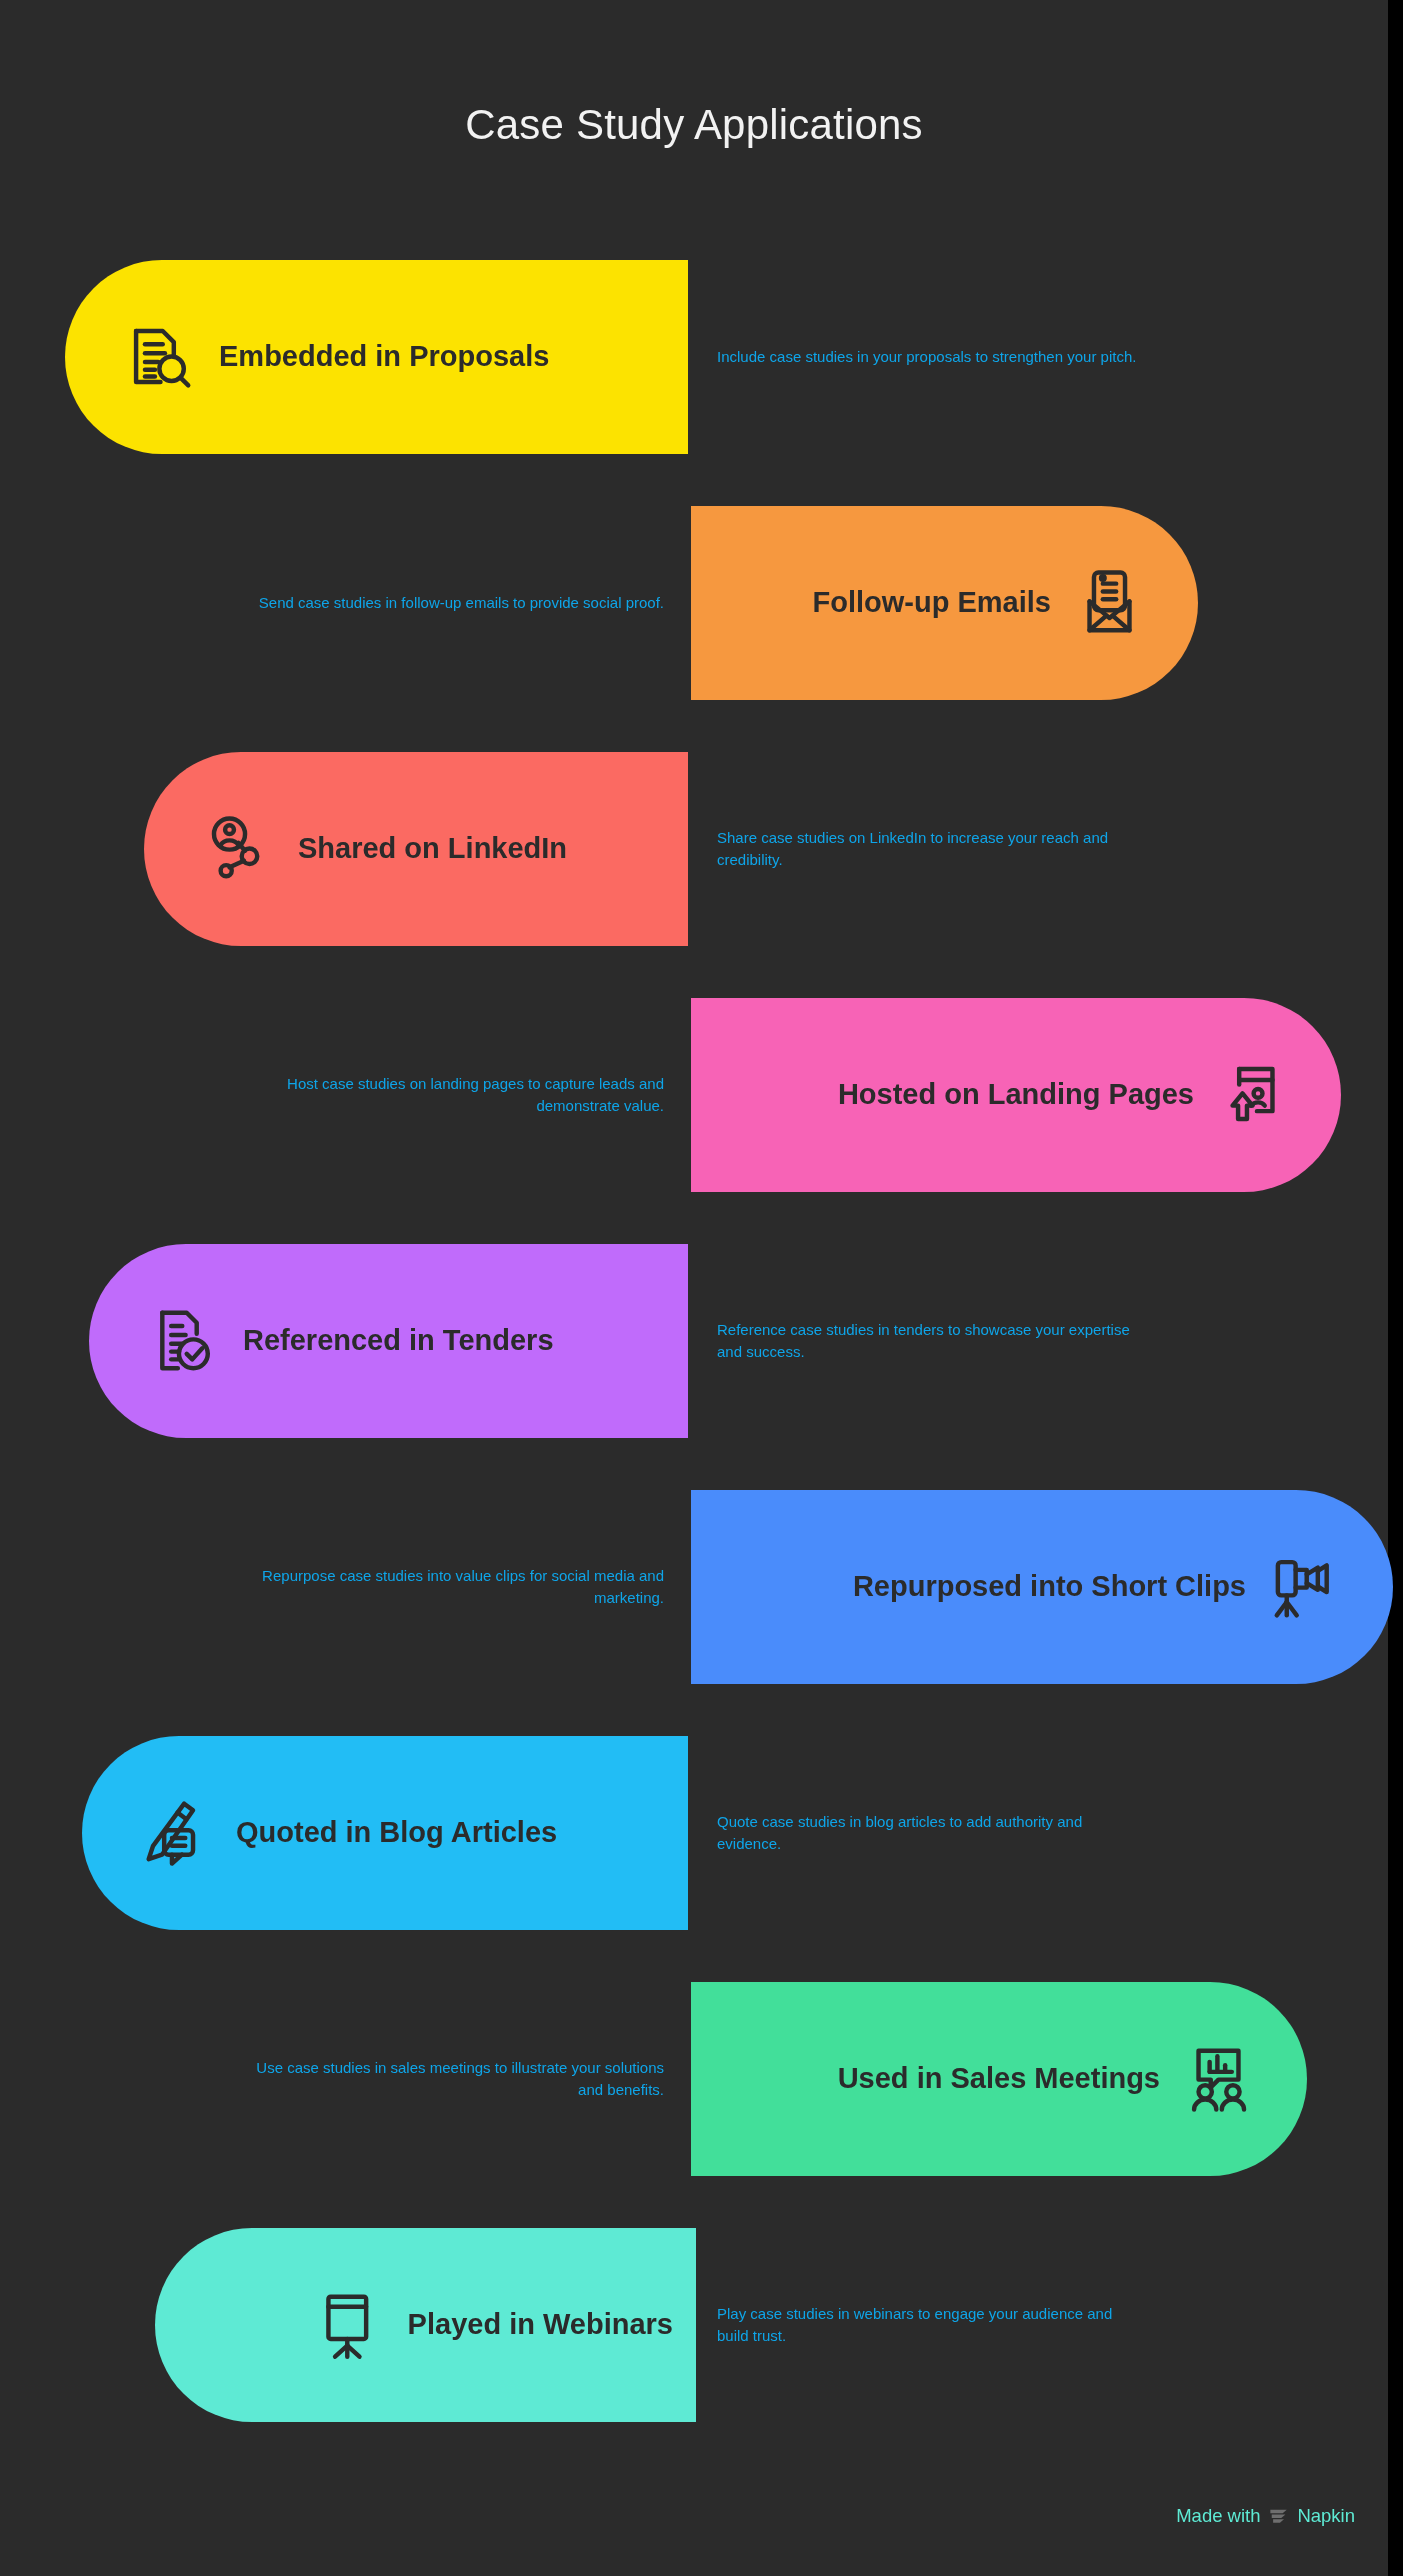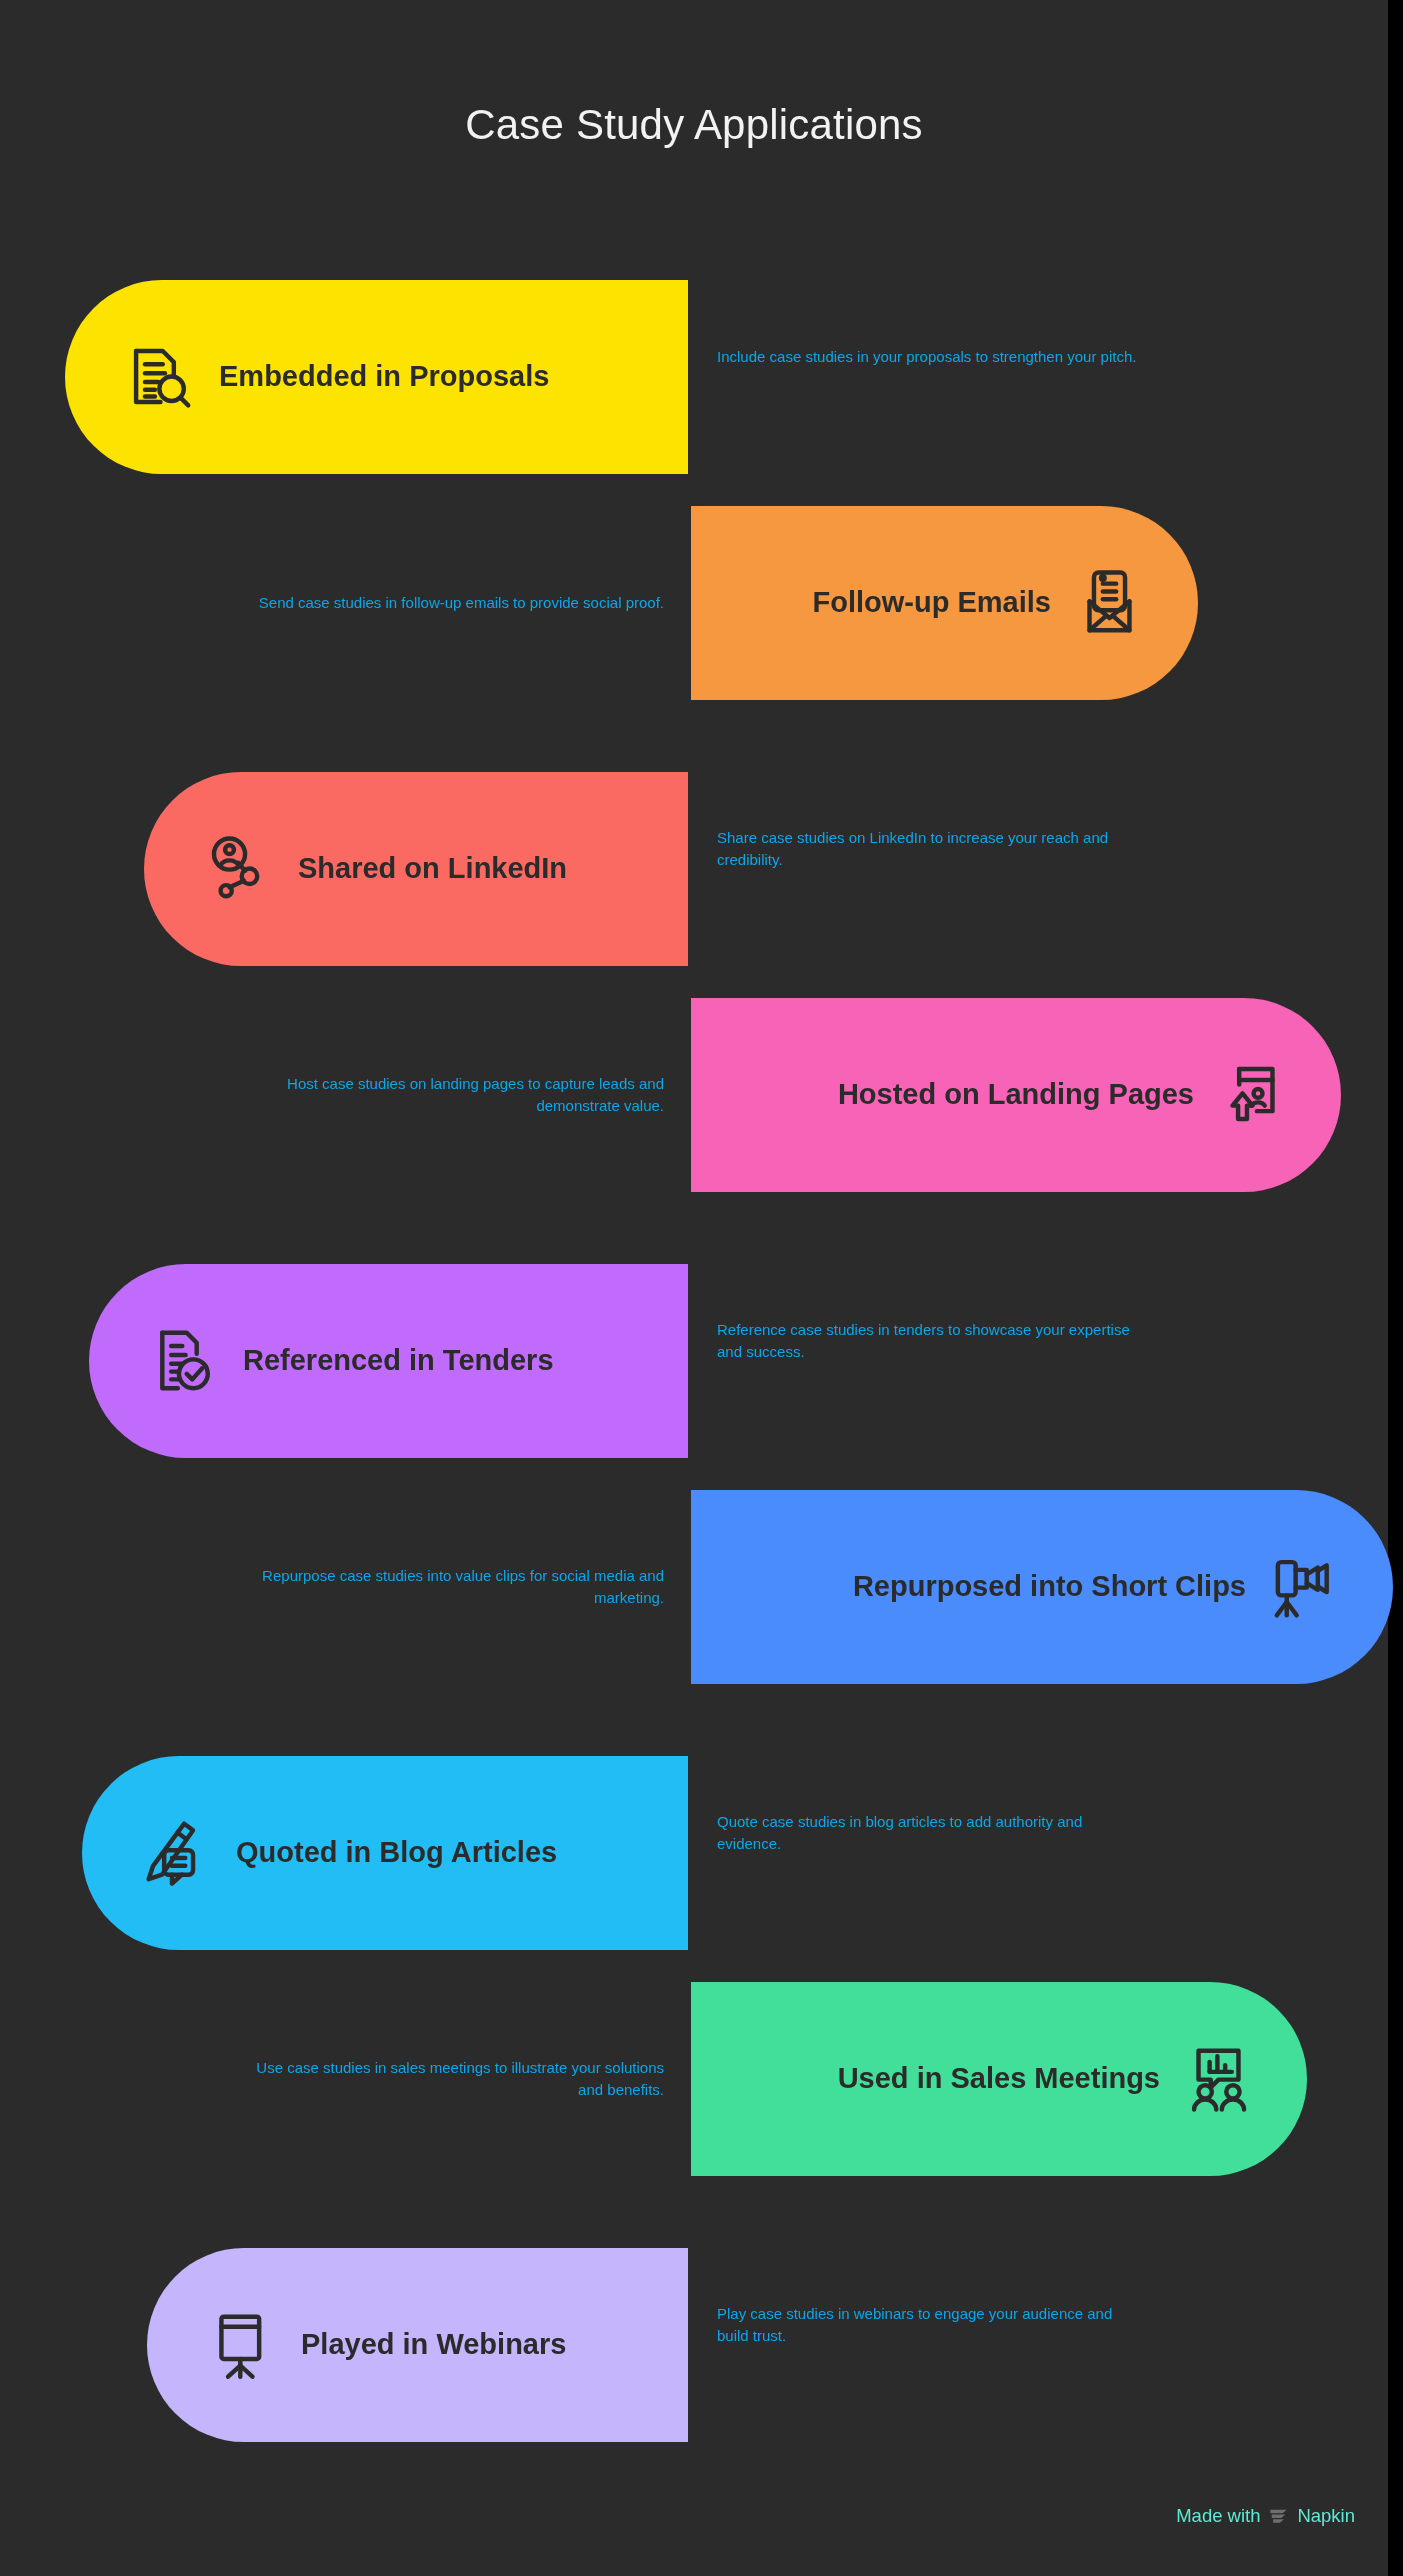--- a/index.html
+++ b/index.html
@@ -59,21 +59,20 @@
     box-sizing: border-box;
   }
   .row.left .pill {
     border-top-left-radius: 97px;
     border-bottom-left-radius: 97px;
     border-top-right-radius: 0;
     border-bottom-right-radius: 0;
     justify-content: flex-start;
     padding-left: 60px;
     padding-right: 23px;
-    margin-top: 20px;
   }
   .row.right .pill {
     border-top-right-radius: 97px;
     border-bottom-right-radius: 97px;
     border-top-left-radius: 0;
     border-bottom-left-radius: 0;
     justify-content: flex-end;
     padding-right: 53px;
     padding-left: 23px;
   }
@@ -298,21 +297,21 @@
       <circle cx="45" cy="44" r="6"></circle>
       <path d="M35 60 a10 9 0 0 1 20 0"></path>
     </svg>
           </span>
         </div>
         <div class="desc">
           <span>Use case studies in sales meetings to illustrate your solutions and benefits.</span>
         </div>
       </div>
       <div class="row left">
-        <div class="pill" style="background: #c4b5fd; left: 147px; width: 541px;">
+        <div class="pill" style="background: #5eead4; left: 155px; width: 541px; justify-content: flex-end;">
           <span class="pill-icon">
     <svg viewBox="0 0 64 64" fill="none" stroke="#2b2b2b" stroke-width="4" stroke-linecap="round" stroke-linejoin="round">
       <rect x="13" y="7" width="34" height="38" rx="2"></rect>
       <path d="M13 16 h34"></path>
       <path d="M30 45 v6"></path>
       <path d="M30 51 l-11 10"></path>
               <path d="M30 51 l11 10"></path>
               <path d="M30 51 v10"></path>
     </svg>
           </span>

